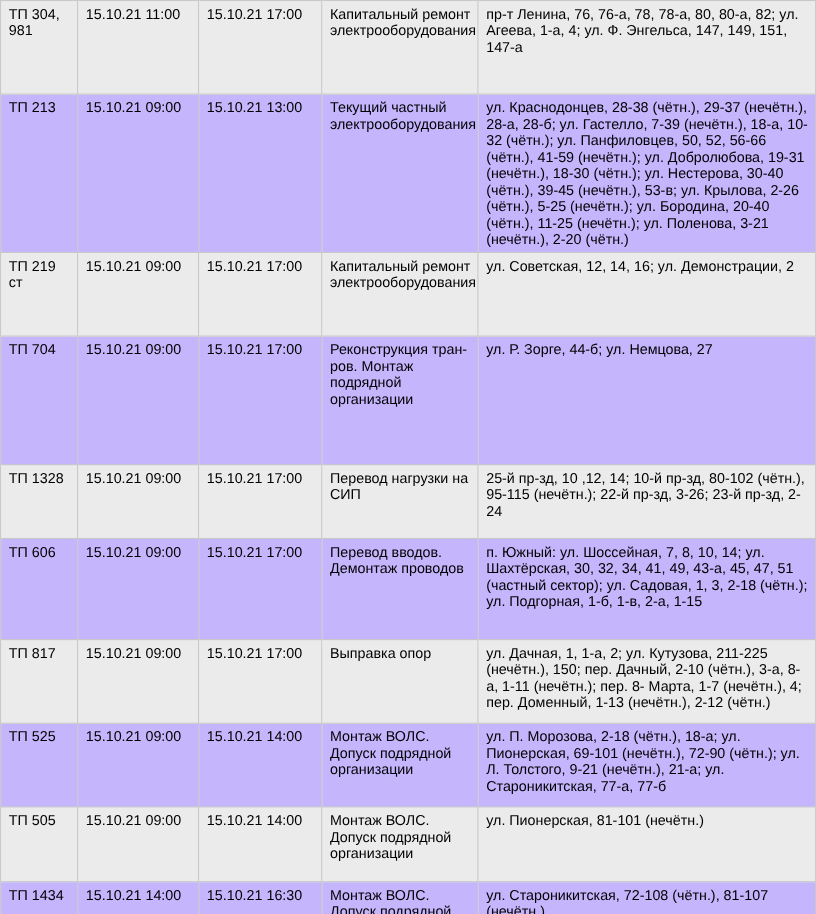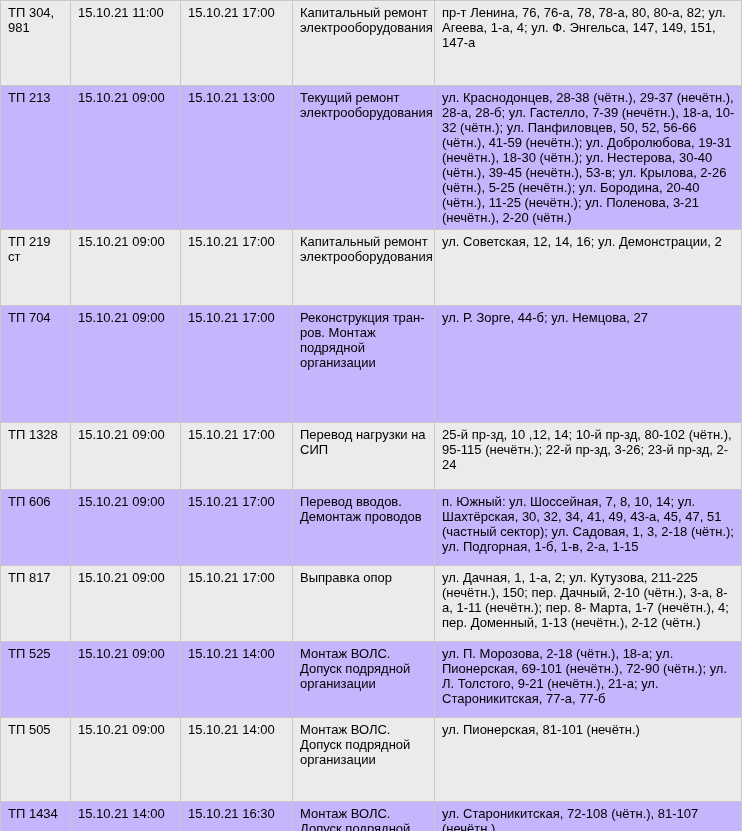--- a/index.html
+++ b/index.html
@@ -48,21 +48,21 @@
     <td>ТП 304, 981</td>
     <td>15.10.21 11:00</td>
     <td>15.10.21 17:00</td>
     <td>Капитальный ремонт электрооборудования</td>
     <td>пр-т Ленина, 76, 76-а, 78, 78-а, 80, 80-а, 82; ул. Агеева, 1-а, 4; ул. Ф. Энгельса, 147, 149, 151, 147-а</td>
   </tr>
       <tr style="height: 134px;">
     <td>ТП 213</td>
     <td>15.10.21 09:00</td>
     <td>15.10.21 13:00</td>
-    <td>Текущий ремонт электрооборудования</td>
+    <td>Текущий частный электрооборудования</td>
     <td>ул. Краснодонцев, 28-38 (чётн.), 29-37 (нечётн.), 28-а, 28-б; ул. Гастелло, 7-39 (нечётн.), 18-а, 10-32 (чётн.); ул. Панфиловцев, 50, 52, 56-66 (чётн.), 41-59 (нечётн.); ул. Добролюбова, 19-31 (нечётн.), 18-30 (чётн.); ул. Нестерова, 30-40 (чётн.), 39-45 (нечётн.), 53-в; ул. Крылова, 2-26 (чётн.), 5-25 (нечётн.); ул. Бородина, 20-40 (чётн.), 11-25 (нечётн.); ул. Поленова, 3-21 (нечётн.), 2-20 (чётн.)</td>
   </tr>
       <tr class="shaded" style="height: 76px;">
     <td>ТП 219 ст</td>
     <td>15.10.21 09:00</td>
     <td>15.10.21 17:00</td>
     <td>Капитальный ремонт электрооборудования</td>
     <td>ул. Советская, 12, 14, 16; ул. Демонстрации, 2</td>
   </tr>
       <tr style="height: 117px;">
@@ -72,42 +72,42 @@
     <td>Реконструкция тран-ров. Монтаж подрядной организации</td>
     <td>ул. Р. Зорге, 44-б; ул. Немцова, 27</td>
   </tr>
       <tr class="shaded" style="height: 67px;">
     <td>ТП 1328</td>
     <td>15.10.21 09:00</td>
     <td>15.10.21 17:00</td>
     <td>Перевод нагрузки на СИП</td>
     <td>25-й пр-зд, 10 ,12, 14; 10-й пр-зд, 80-102 (чётн.), 95-115 (нечётн.); 22-й пр-зд, 3-26; 23-й пр-зд, 2-24</td>
   </tr>
-      <tr style="height: 76px; margin-top: 35px;">
+      <tr style="height: 92px; margin-top: 35px;">
     <td>ТП 606</td>
     <td>15.10.21 09:00</td>
     <td>15.10.21 17:00</td>
     <td>Перевод вводов. Демонтаж проводов</td>
     <td>п. Южный: ул. Шоссейная, 7, 8, 10, 14; ул. Шахтёрская, 30, 32, 34, 41, 49, 43-а, 45, 47, 51 (частный сектор); ул. Садовая, 1, 3, 2-18 (чётн.); ул. Подгорная, 1-б, 1-в, 2-а, 1-15</td>
   </tr>
       <tr class="shaded" style="height: 76px;">
     <td>ТП 817</td>
     <td>15.10.21 09:00</td>
     <td>15.10.21 17:00</td>
     <td>Выправка опор</td>
     <td>ул. Дачная, 1, 1-а, 2; ул. Кутузова, 211-225 (нечётн.), 150; пер. Дачный, 2-10 (чётн.), 3-а, 8-а, 1-11 (нечётн.); пер. 8- Марта, 1-7 (нечётн.), 4; пер. Доменный, 1-13 (нечётн.), 2-12 (чётн.)</td>
   </tr>
       <tr style="height: 76px;">
     <td>ТП 525</td>
     <td>15.10.21 09:00</td>
     <td>15.10.21 14:00</td>
     <td>Монтаж ВОЛС. Допуск подрядной организации</td>
     <td>ул. П. Морозова, 2-18 (чётн.), 18-а; ул. Пионерская, 69-101 (нечётн.), 72-90 (чётн.); ул. Л. Толстого, 9-21 (нечётн.), 21-а; ул. Староникитская, 77-а, 77-б</td>
   </tr>
-      <tr class="shaded" style="height: 84px;">
+      <tr class="shaded" style="height: 68px;">
     <td>ТП 505</td>
     <td>15.10.21 09:00</td>
     <td>15.10.21 14:00</td>
     <td>Монтаж ВОЛС. Допуск подрядной организации</td>
     <td>ул. Пионерская, 81-101 (нечётн.)</td>
   </tr>
       <tr style="height: 58px; padding-left: 44px;">
     <td>ТП 1434</td>
     <td>15.10.21 14:00</td>
     <td>15.10.21 16:30</td>

